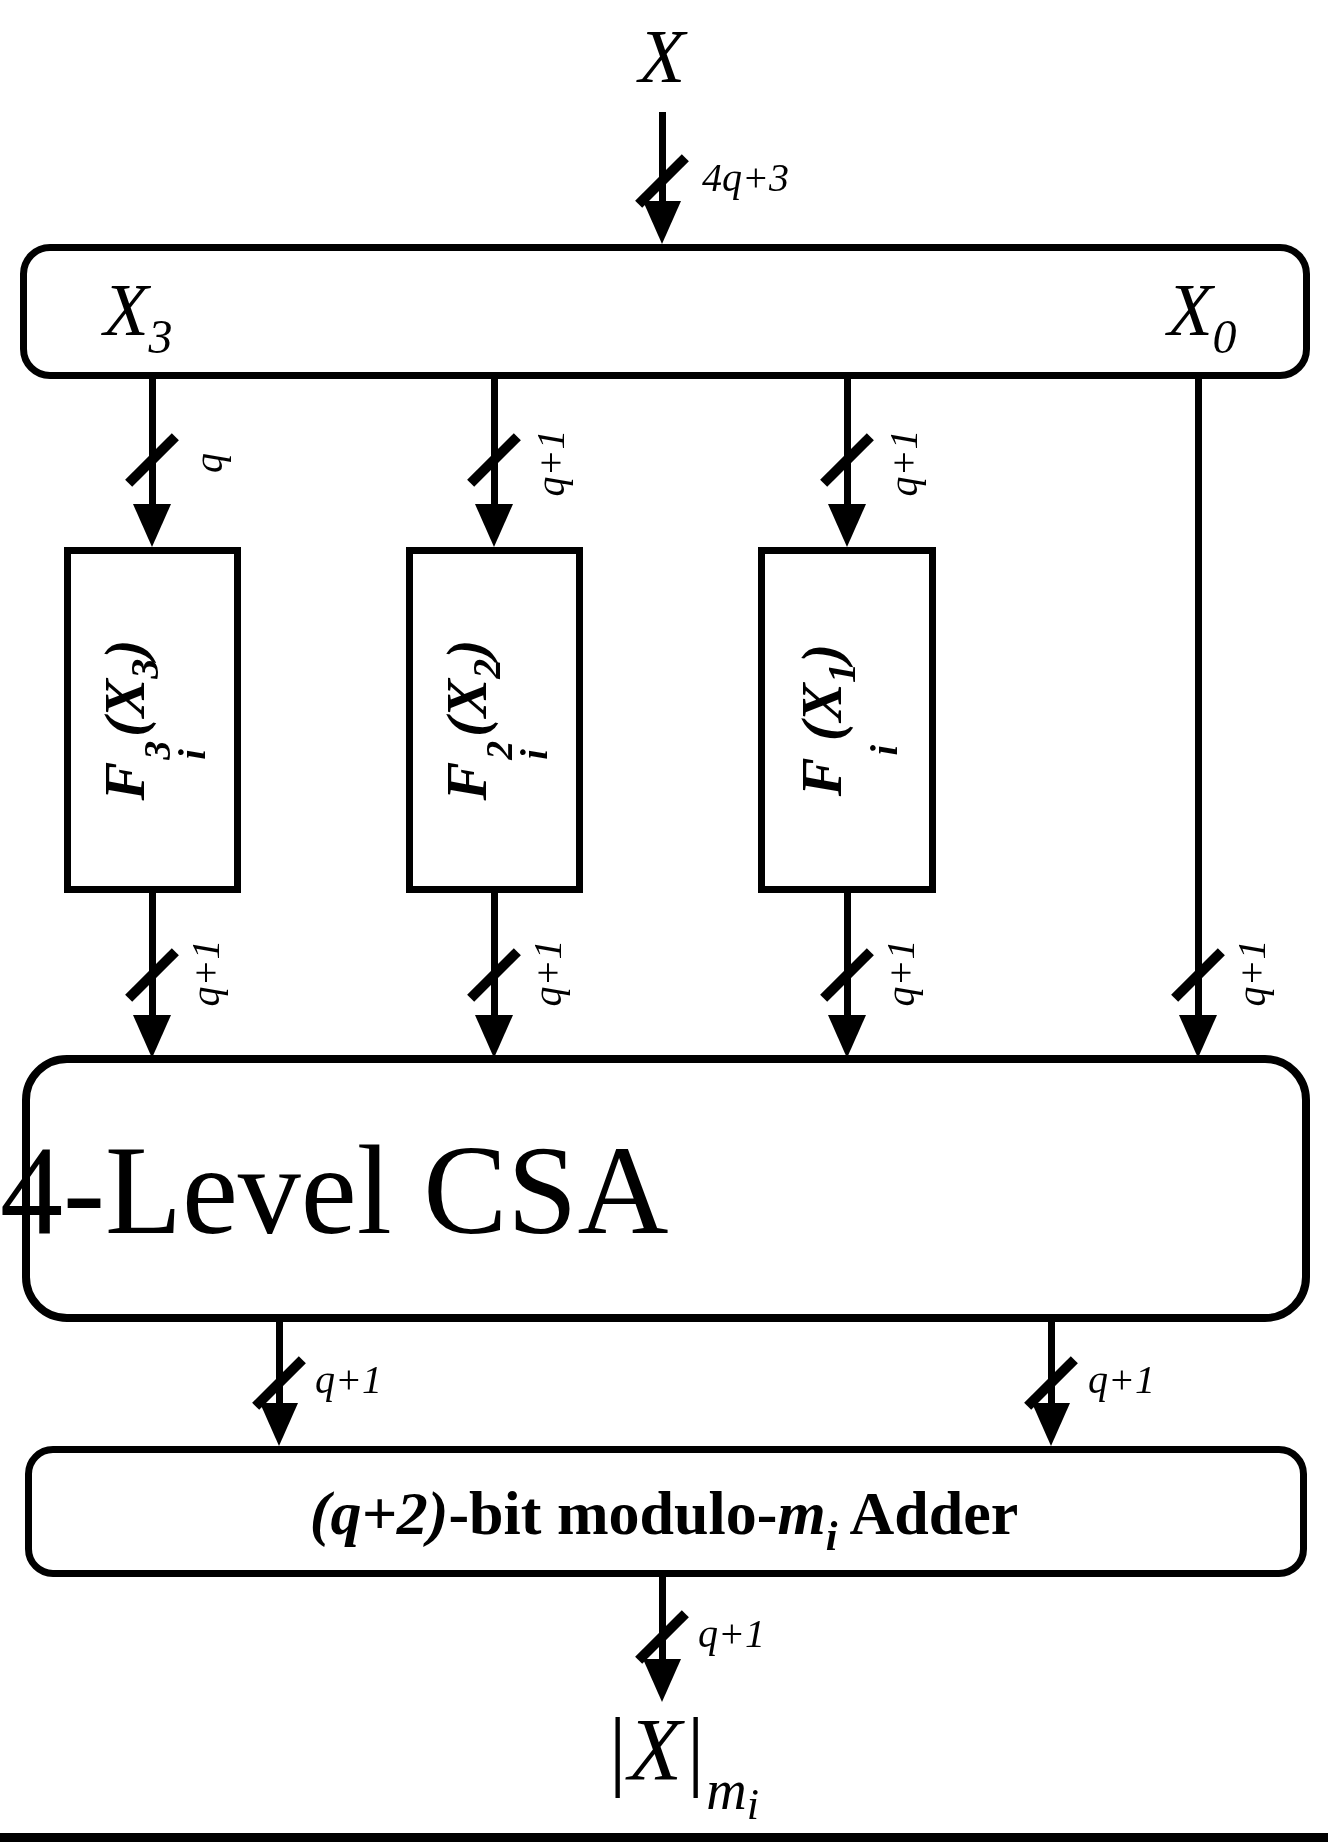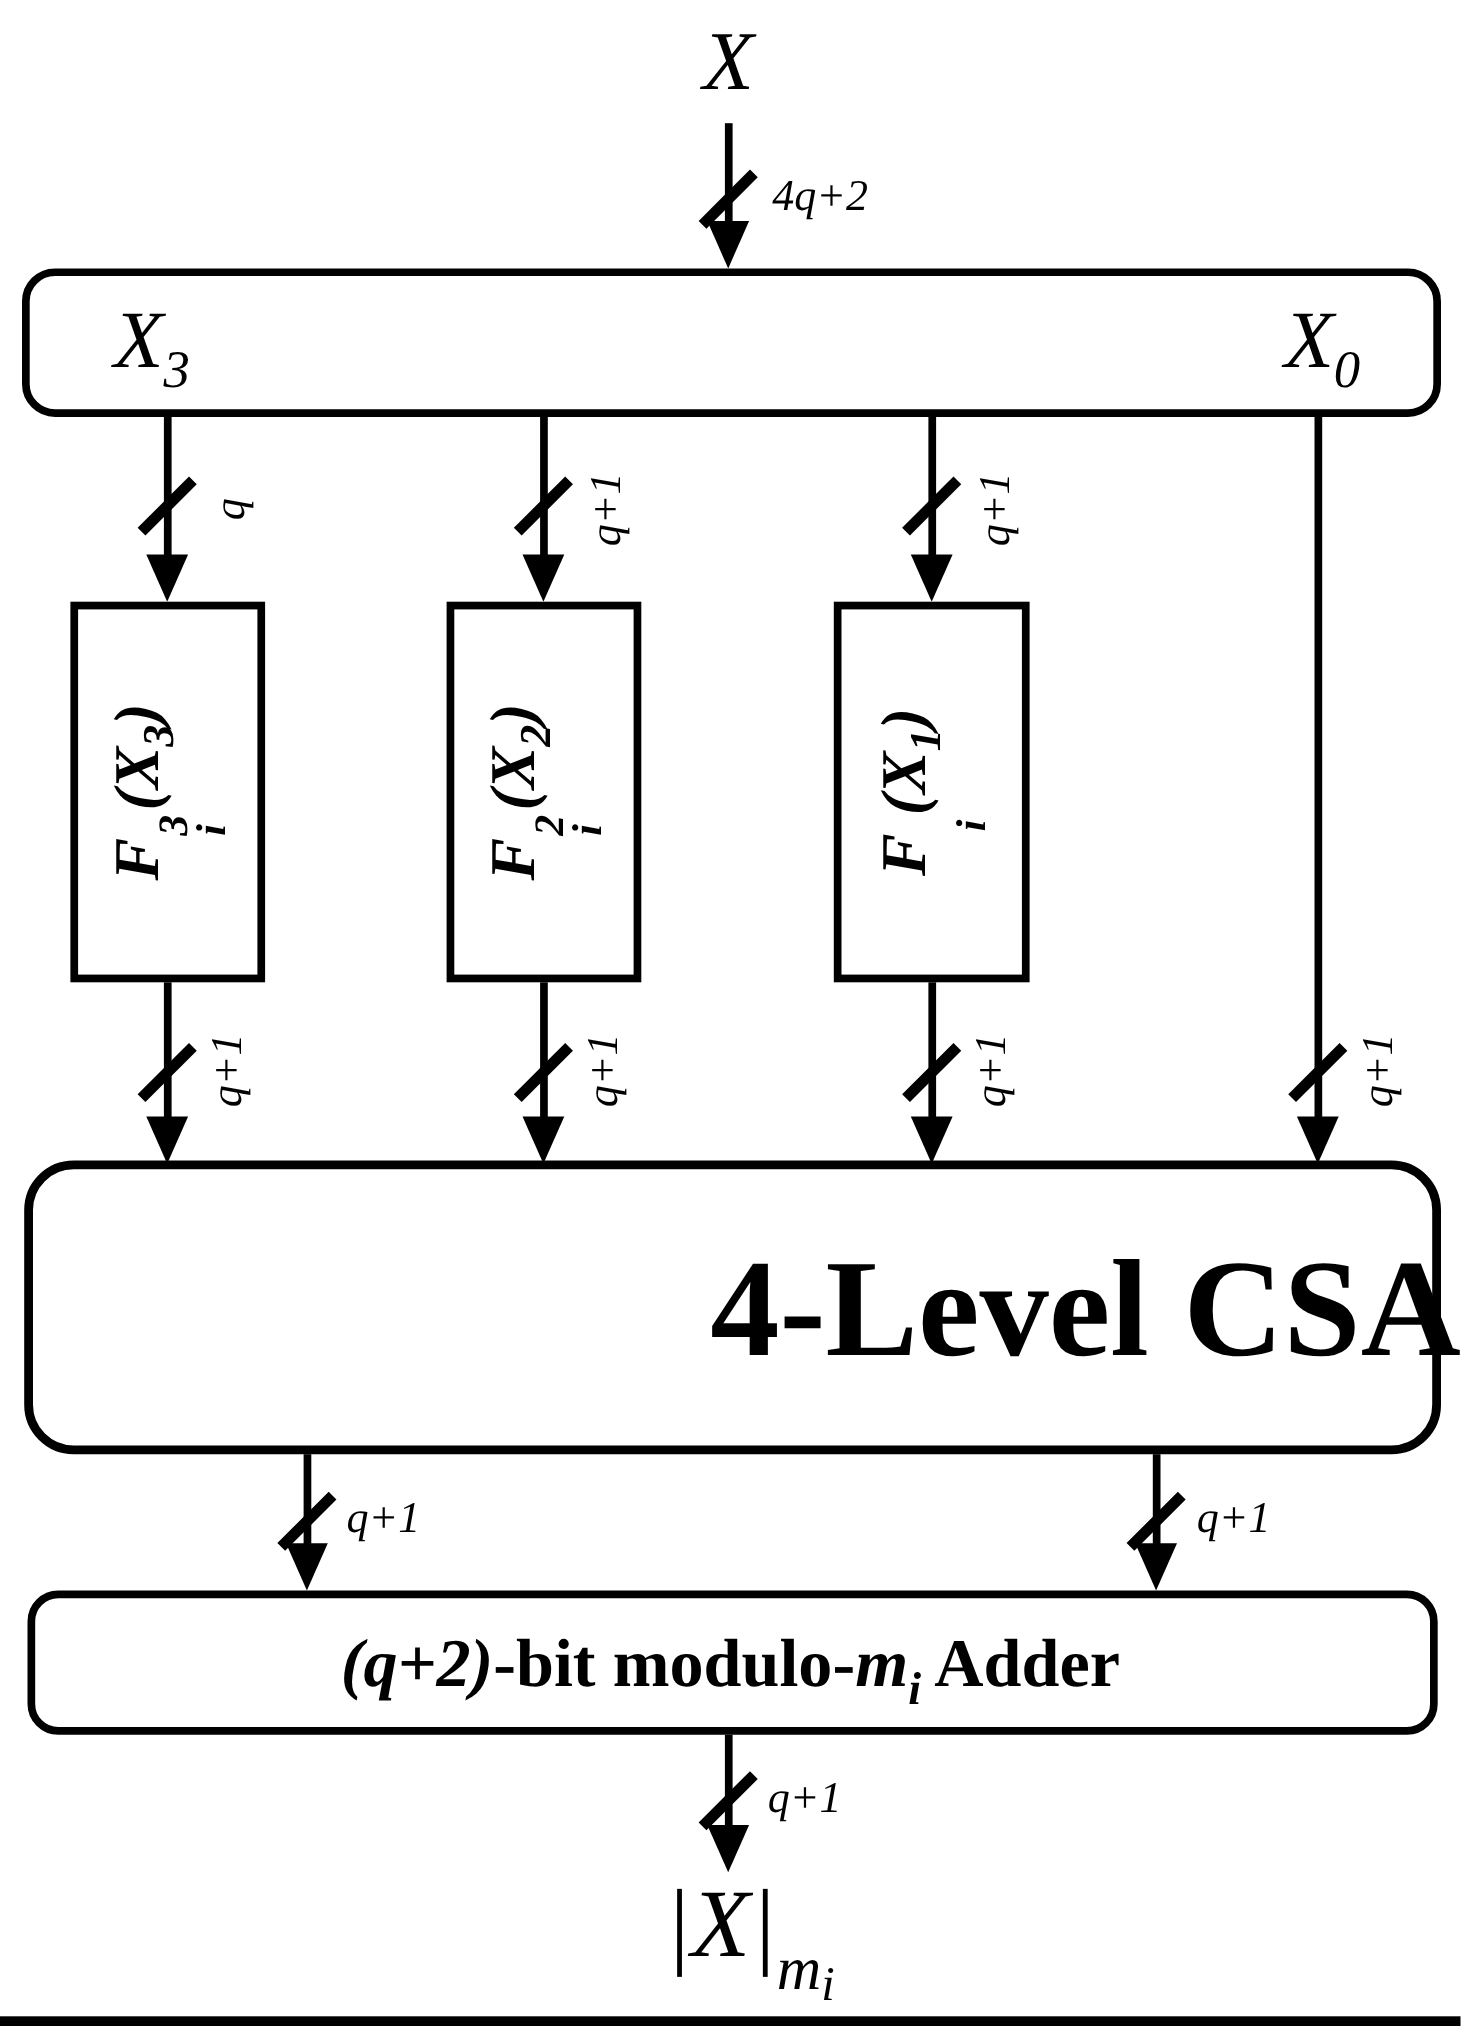--- a/index.html
+++ b/index.html
@@ -22,39 +22,39 @@
   .xin{position:absolute;width:200px;text-align:center;font-style:italic;font-size:76px;line-height:1;}
   .field{position:absolute;width:160px;height:80px;line-height:80px;text-align:center;
          font-weight:normal;font-style:italic;font-size:74px;white-space:nowrap;}
   .field .fsub{font-size:48px;font-style:italic;vertical-align:-18px;}
   .fbox{position:absolute;box-sizing:border-box;border:7px solid #000;background:#fff;}
   .fblabel{position:absolute;left:50%;top:50%;transform:translate(-50%,-50%) rotate(-90deg);
            white-space:nowrap;font-weight:bold;font-style:italic;font-size:58px;line-height:1;}
   .fss{display:inline-flex;flex-direction:column;align-items:flex-start;font-size:38px;
        line-height:0.92;vertical-align:-26px;margin:0 4px 0 2px;}
   .argsub{font-size:40px;vertical-align:-14px;}
-  .bigtitle{position:absolute;width:100%;text-align:right;font-weight:bold;font-size:126px;line-height:1;white-space:nowrap;}
+  .bigtitle{position:absolute;width:100%;text-align:left;font-weight:normal;font-size:126px;line-height:1;white-space:nowrap;}
   .adderline{position:absolute;width:100%;text-align:center;font-weight:bold;font-size:62px;line-height:1;white-space:nowrap;}
   .it{font-style:italic;}
   .msub{font-style:italic;font-size:42px;vertical-align:-16px;}
   .outexpr{position:absolute;font-style:italic;font-size:88px;line-height:1;white-space:nowrap;}
   .outexpr .om{font-size:56px;vertical-align:-30px;}
   .outexpr .oi{font-size:44px;vertical-align:-40px;}
   .botbar{position:absolute;left:0;top:1833px;width:1328px;height:9px;background:#000;}
 </style>
 </head>
 <body>
 
 <div id="stage">
 
   <div class="xin" style="left:562px;top:18px;">X</div>
   <div class="vl" style="left:659px;top:112px;height:92px;"></div>
   <div class="sl" style="left:629px;top:176px;"></div>
   <div class="ah" style="left:643px;top:201px;"></div>
-  <div class="buslab" style="left:702px;top:158px;">4q+2</div>
+  <div class="buslab" style="left:702px;top:158px;">4q+3</div>
 
   <div class="rbox round30" style="left:20px;top:244px;width:1290px;height:135px;"></div>
   <div class="field" style="left:58px;top:270px;"><span>X</span><span class="fsub">3</span></div>
   <div class="field" style="left:1122px;top:270px;"><span>X</span><span class="fsub">0</span></div>
 
   <div class="vl" style="left:149px;top:379px;height:126px;"></div>
   <div class="vl" style="left:491px;top:379px;height:126px;"></div>
   <div class="vl" style="left:844px;top:379px;height:126px;"></div>
   <div class="vl" style="left:1195px;top:379px;height:639px;"></div>
 

